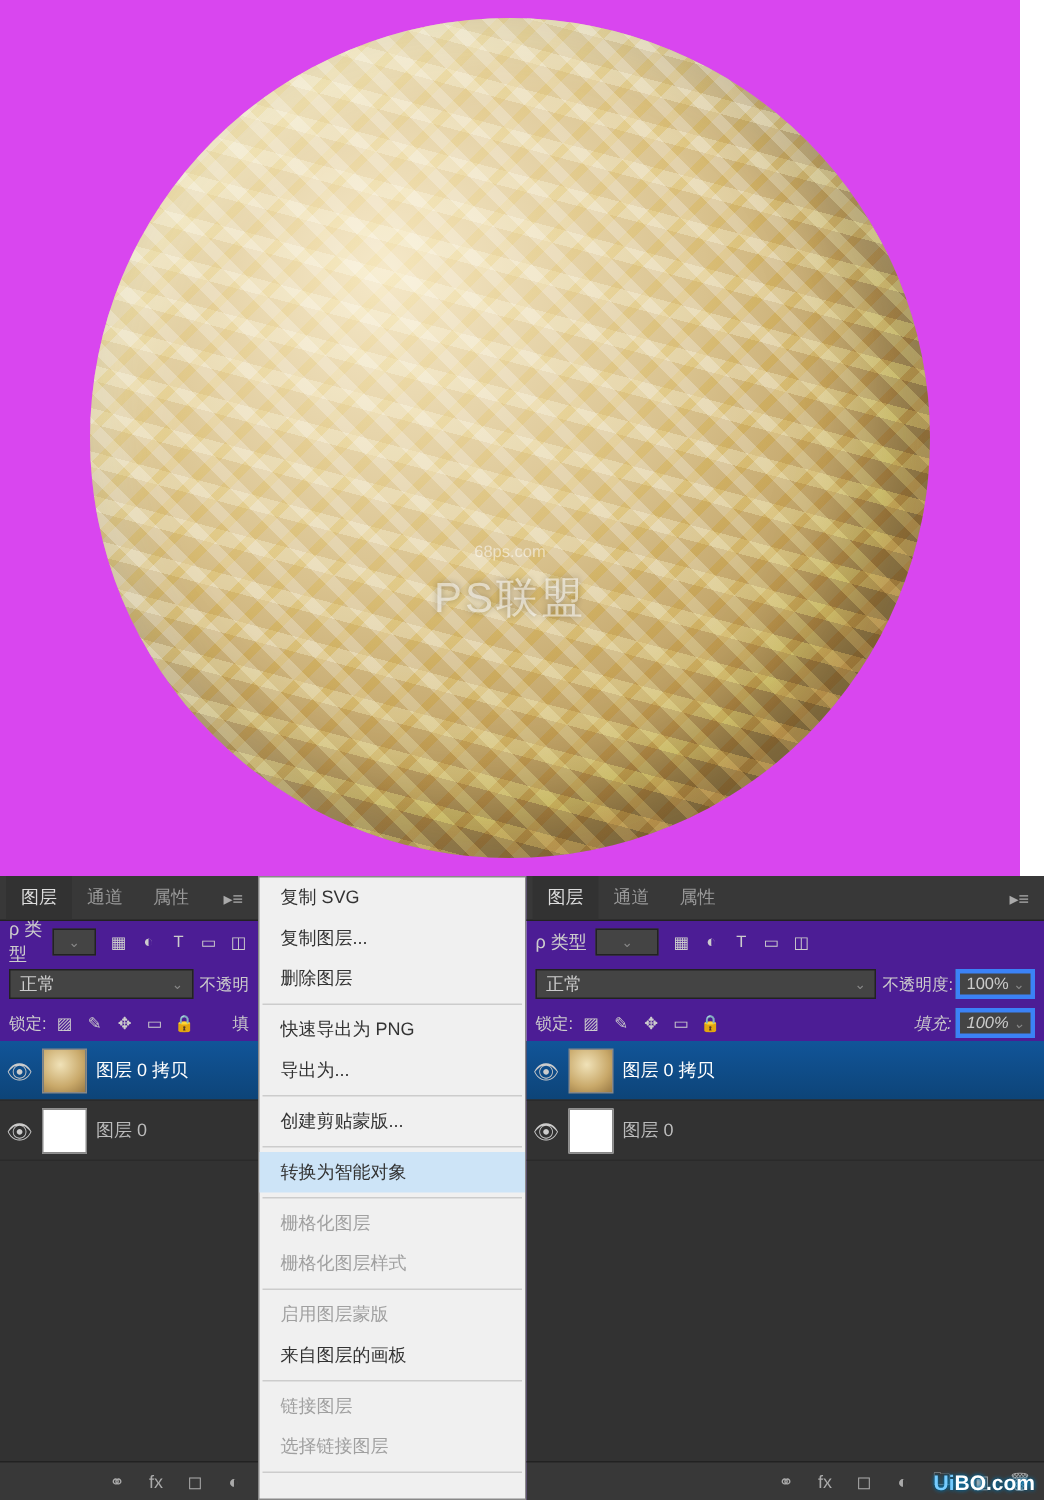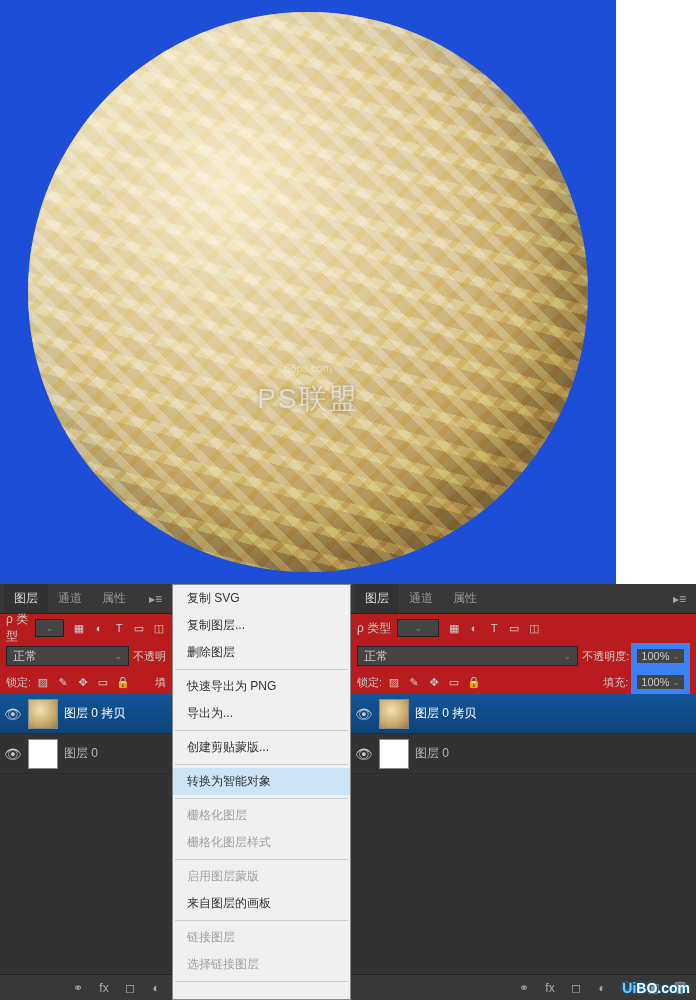--- a/index.html
+++ b/index.html
@@ -1,47 +1,47 @@
 <!DOCTYPE html>
 <html><head>
 <meta charset="utf-8">
 <style>
 * { margin: 0; padding: 0; box-sizing: border-box; }
 body { width: 696px; height: 1000px; background: #ffffff; font-family: "Microsoft YaHei", sans-serif; font-size: 12px; overflow: hidden; }
 
-.top-image { width: 616px; height: 584px; background: #1d4ed8; position: relative; display: flex; align-items: center; justify-content: center; }
+.top-image { width: 680px; height: 584px; background: #d946ef; position: relative; display: flex; align-items: center; justify-content: center; }
 .sphere { width: 560px; height: 560px; border-radius: 50%; background: radial-gradient(circle at 35% 30%, #f5e8c8, #d9c28e 40%, #b89858 70%, #8a6f3a 95%); position: relative; overflow: hidden; box-shadow: inset -30px -30px 60px rgba(0,0,0,0.3), inset 20px 20px 40px rgba(255,255,230,0.4); }
 .sphere::before { content:""; position:absolute; inset:0; background-image:
   repeating-linear-gradient(45deg, rgba(255,255,255,0.25) 0 8px, transparent 8px 20px),
   repeating-linear-gradient(-45deg, rgba(130,100,50,0.35) 0 6px, transparent 6px 18px),
   repeating-linear-gradient(15deg, rgba(255,250,220,0.3) 0 10px, transparent 10px 28px);
   mix-blend-mode: overlay; }
 .watermark { position: absolute; top: 380px; left: 50%; transform: translateX(-50%); color: rgba(255,255,255,0.55); font-size: 28px; font-weight: normal; letter-spacing: 2px; text-shadow: 0 0 4px rgba(0,0,0,0.3);}
 .watermark-sub { position: absolute; top: 362px; left: 50%; transform: translateX(-50%); color: rgba(255,255,255,0.5); font-size: 11px; }
 
 .bottom-row { display: flex; width: 696px; height: 416px; }
-.panel { background: #b91c1c; color: #bbb; display: flex; flex-direction: column; position: relative; }
+.panel { background: #4c1d95; color: #bbb; display: flex; flex-direction: column; position: relative; }
 .panel-left { width: 172px; }
 .panel-right { flex: 1; }
 
 .panel-tabs { display: flex; height: 30px; align-items: center; padding: 0 4px; border-bottom: 1px solid #222; background: #383838; }
 .tab { padding: 6px 10px; color: #999; cursor: default; font-size: 12px;}
 .tab.active { background: #323232; color: #ddd; }
 .panel-menu-icon { margin-left: auto; padding: 0 6px; color: #aaa; }
 
 .filter-row { display: flex; align-items: center; height: 28px; padding: 0 6px; gap: 4px; }
 .filter-label { color: #ccc; font-size: 12px; margin-right: 2px;}
 .filter-dd { background: #444; border: 1px solid #222; height: 18px; width: 42px; display:flex; align-items:center; justify-content:center; color:#ccc; font-size:11px;}
 .filter-icons { display: flex; gap: 6px; align-items: center; margin-left: 4px;}
 .ficon { width: 14px; height: 14px; display: flex; align-items: center; justify-content: center; color: #ccc; font-size: 11px;}
 
 .mode-row { display: flex; align-items: center; height: 28px; padding: 0 6px; gap: 4px; }
 .mode-dd { background: #444; border: 1px solid #222; height: 20px; flex:1; display:flex; align-items:center; padding:0 6px; color:#ccc; font-size:12px; justify-content: space-between;}
 .opacity { display: flex; align-items: center; gap: 2px; color: #ccc; font-size: 11px; }
-.pct-box { background: #444; border: 6px solid #3b82f6; padding: 1px 4px; color: #ccc; display:flex; align-items:center; gap:3px;}
+.pct-box { background: #444; border: 3px solid #3b82f6; padding: 1px 4px; color: #ccc; display:flex; align-items:center; gap:3px;}
 
 .lock-row { display: flex; align-items: center; height: 24px; padding: 0 6px; gap: 5px; color: #ccc; font-size: 11px;}
 .lock-icons { display: flex; gap: 6px; }
 .licon { width: 14px; height: 14px; display:flex;align-items:center;justify-content:center;}
 
 .layers-list { flex: 1; background: #323232; overflow-y: auto; }
 .layer-row { display: flex; align-items: center; height: 40px; border-bottom: 1px solid #2a2a2a; padding: 0 4px; gap: 6px;}
 .layer-row.selected { background: linear-gradient(#115599, #0d4478); color: #fff;}
 .eye { width: 18px; text-align: center; color: #ccc; font-size: 14px;}
 .thumb { width: 30px; height: 30px; border: 1px solid #888; background: #fff; display:flex; align-items:center; justify-content:center; overflow:hidden;}
@@ -188,21 +188,21 @@
     </div>
     <div class="lock-row">
       <span>锁定:</span>
       <div class="lock-icons">
         <div class="licon">▨</div>
         <div class="licon">✎</div>
         <div class="licon">✥</div>
         <div class="licon">▭</div>
         <div class="licon">🔒</div>
       </div>
-      <div style="margin-left:auto; display:flex; align-items:center; gap:3px;">
+      <div style="margin-left:auto; display:flex; align-items:center; gap:3px;font-style:italic;">
         <span>填充:</span>
         <div class="pct-box">
             <span>100%</span>
             <span class="chev">⌄</span>
           </div>
       </div>
     </div>
     <div class="layers-list">
       <div class="layer-row selected">
         <div class="eye">👁</div>

